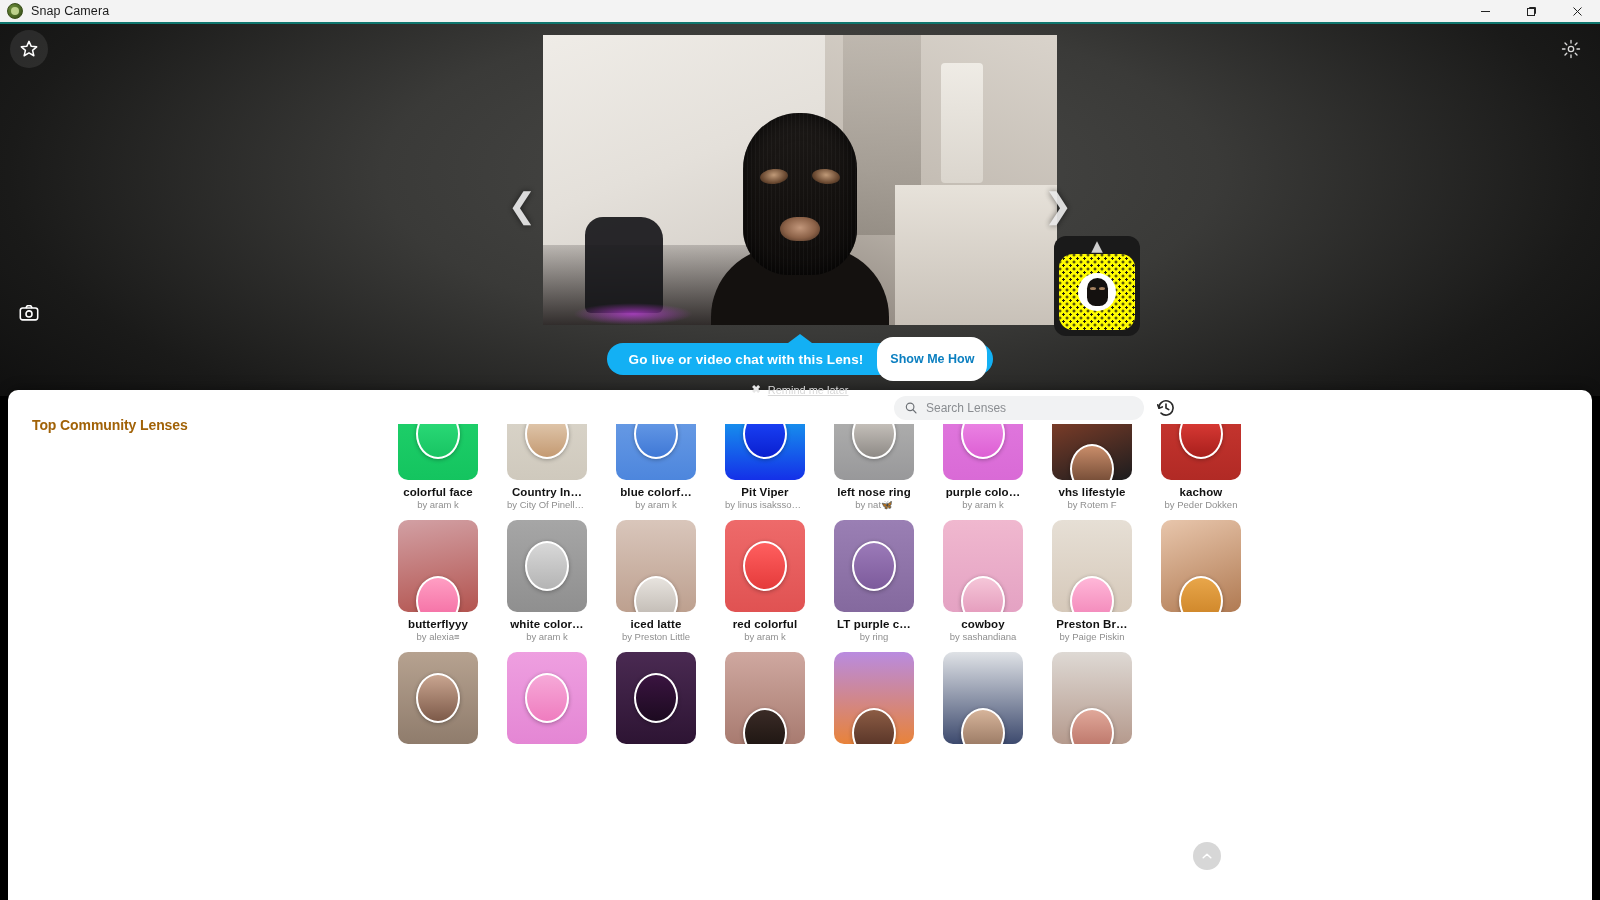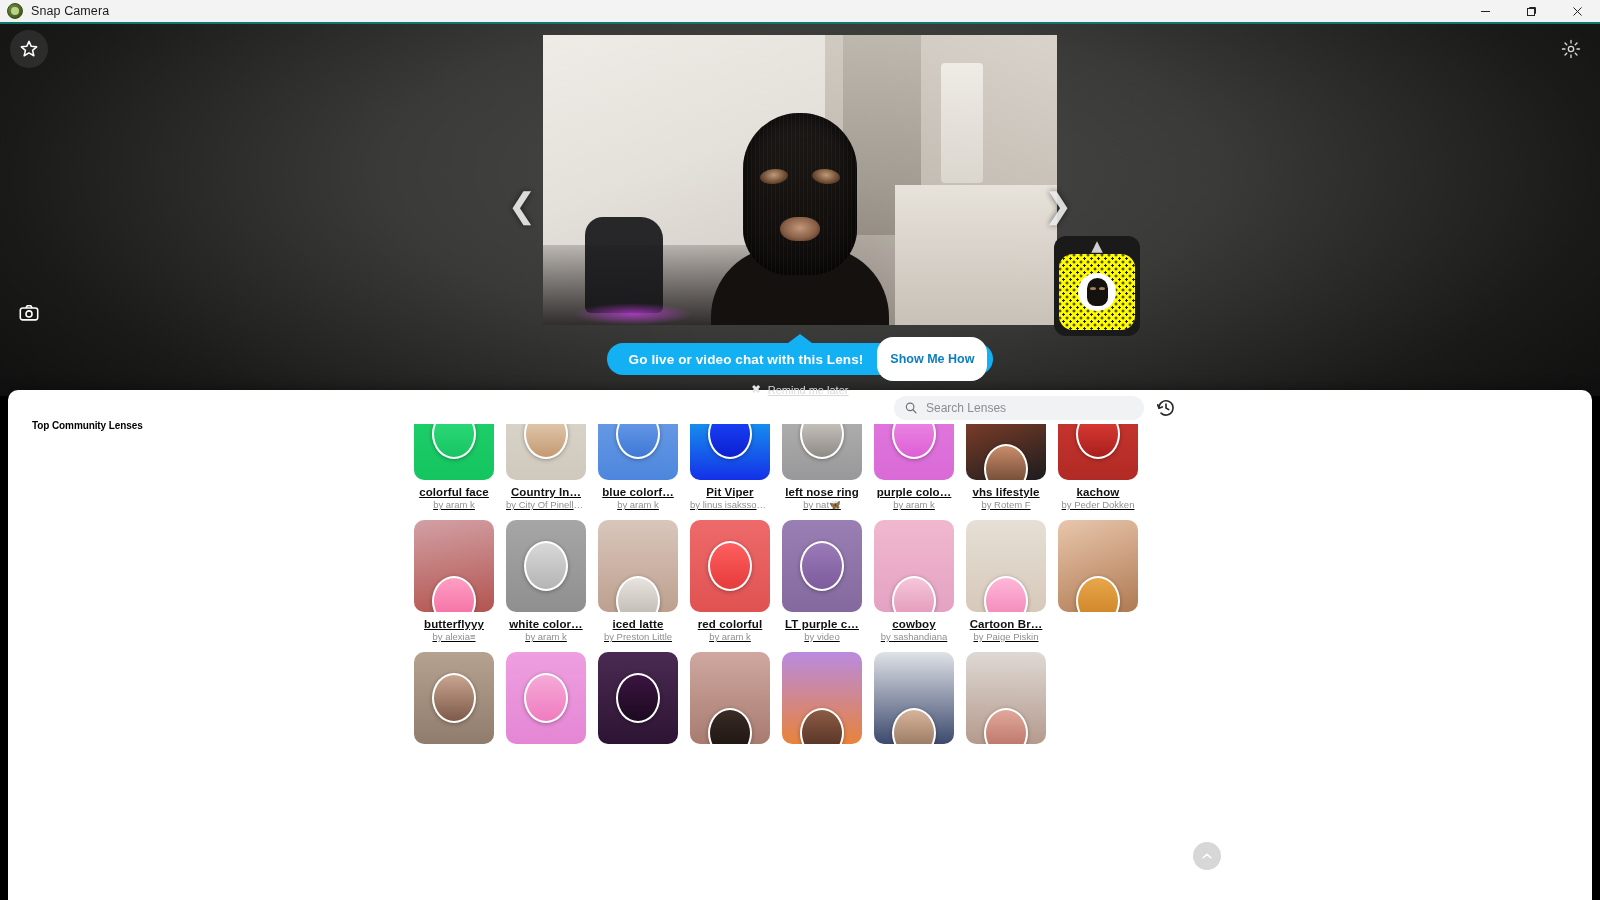--- a/index.html
+++ b/index.html
@@ -151,36 +151,36 @@
   .remind .x { font-size: 11px; font-weight: bold; color: #e6e6e6; }
   .remind .lbl { text-decoration: underline; }
 
   
   .drawer {
     position: absolute; left: 8px; top: 390px; width: 1584px; height: 510px;
     background: #fff; border-radius: 10px 10px 0 0; overflow: hidden;
     box-shadow: 0 -2px 12px rgba(0,0,0,.35);
   }
   .drawer-head { height: 34px; display: flex; align-items: center; padding: 0 0 0 24px; }
-  .drawer-title { font-size: 10px; font-weight: bold; color: #000000; letter-spacing: -.1px; margin-top: 36px; }
+  .drawer-title { font-size: 14px; font-weight: bold; color: #a16207; letter-spacing: -.1px; margin-top: 36px; }
   .search-box {
     position: absolute; left: 886px; top: 6px; width: 250px; height: 24px;
     background: #f1f2f3; border-radius: 12px; display: flex; align-items: center; padding: 0 10px;
   }
   .search-input {
     border: 0; background: transparent; outline: none; margin-left: 8px;
     font-size: 12px; color: #a21caf; width: 200px; font-family: "Liberation Sans", sans-serif;
   }
   .search-input::placeholder { color: #8a8d91; }
   .hist-btn { position: absolute; left: 1147px; top: 7px; width: 22px; height: 22px; cursor: pointer; }
 
   .grid-scroll { position: absolute; left: 0; top: 34px; width: 1584px; height: 476px; overflow: hidden; }
   .grid {
-    position: absolute; left: 406px; top: -36px; width: 790px;
-    display: grid; grid-template-columns: repeat(8, 80px); gap: 10px 12px; text-decoration: underline;
+    position: absolute; left: 390px; top: -36px; width: 790px;
+    display: grid; grid-template-columns: repeat(8, 80px); gap: 10px 29px;
   }
   .tile { width: 80px; }
   .thumb {
     width: 80px; height: 92px; border-radius: 10px; position: relative; overflow: hidden;
     cursor: pointer; background: #ccc;
   }
   .thumb .badge {
     position: absolute; left: 50%; top: 50%; transform: translate(-50%,-50%);
     width: 44px; height: 50px; border-radius: 50%; border: 2.5px solid #fff; overflow: hidden;
     box-shadow: 0 1px 4px rgba(0,0,0,.3);
@@ -418,34 +418,34 @@
               <div class="badge" style="background: linear-gradient(rgb(255, 95, 95), rgb(229, 59, 59));"></div>
             </div>
             <div class="t-name">red colorful</div>
             <div class="t-by">by aram k</div>
           </div>
           <div class="tile">
             <div class="thumb" style="background: linear-gradient(rgb(154, 127, 180), rgb(132, 105, 158));">
               <div class="badge" style="background: linear-gradient(rgb(155, 122, 184), rgb(125, 91, 156));"></div>
             </div>
             <div class="t-name">LT purple c…</div>
-            <div class="t-by">by video</div>
+            <div class="t-by">by ring</div>
           </div>
           <div class="tile">
             <div class="thumb" style="background: linear-gradient(rgb(240, 184, 207), rgb(228, 162, 195));">
               <div class="badge low" style="background: linear-gradient(rgb(245, 198, 216), rgb(224, 144, 181));"></div>
             </div>
             <div class="t-name">cowboy</div>
             <div class="t-by">by sashandiana</div>
           </div>
           <div class="tile">
             <div class="thumb" style="background: linear-gradient(rgb(230, 223, 213), rgb(214, 201, 186));">
               <div class="badge low" style="background: linear-gradient(rgb(255, 183, 216), rgb(240, 127, 180));"></div>
             </div>
-            <div class="t-name">Cartoon Br…</div>
+            <div class="t-name">Preston Br…</div>
             <div class="t-by">by Paige Piskin</div>
           </div>
           <div class="tile">
             <div class="thumb" style="background: linear-gradient(160deg, rgb(232, 198, 172), rgb(176, 122, 82));">
               <div class="badge low" style="background: linear-gradient(rgb(232, 166, 74), rgb(201, 127, 34));"></div>
             </div>
           </div>
           <div class="tile">
             <div class="thumb" style="background: linear-gradient(rgb(182, 162, 144), rgb(143, 124, 108));">
               <div class="badge" style="background: linear-gradient(rgb(201, 165, 144), rgb(125, 90, 73));"></div>

